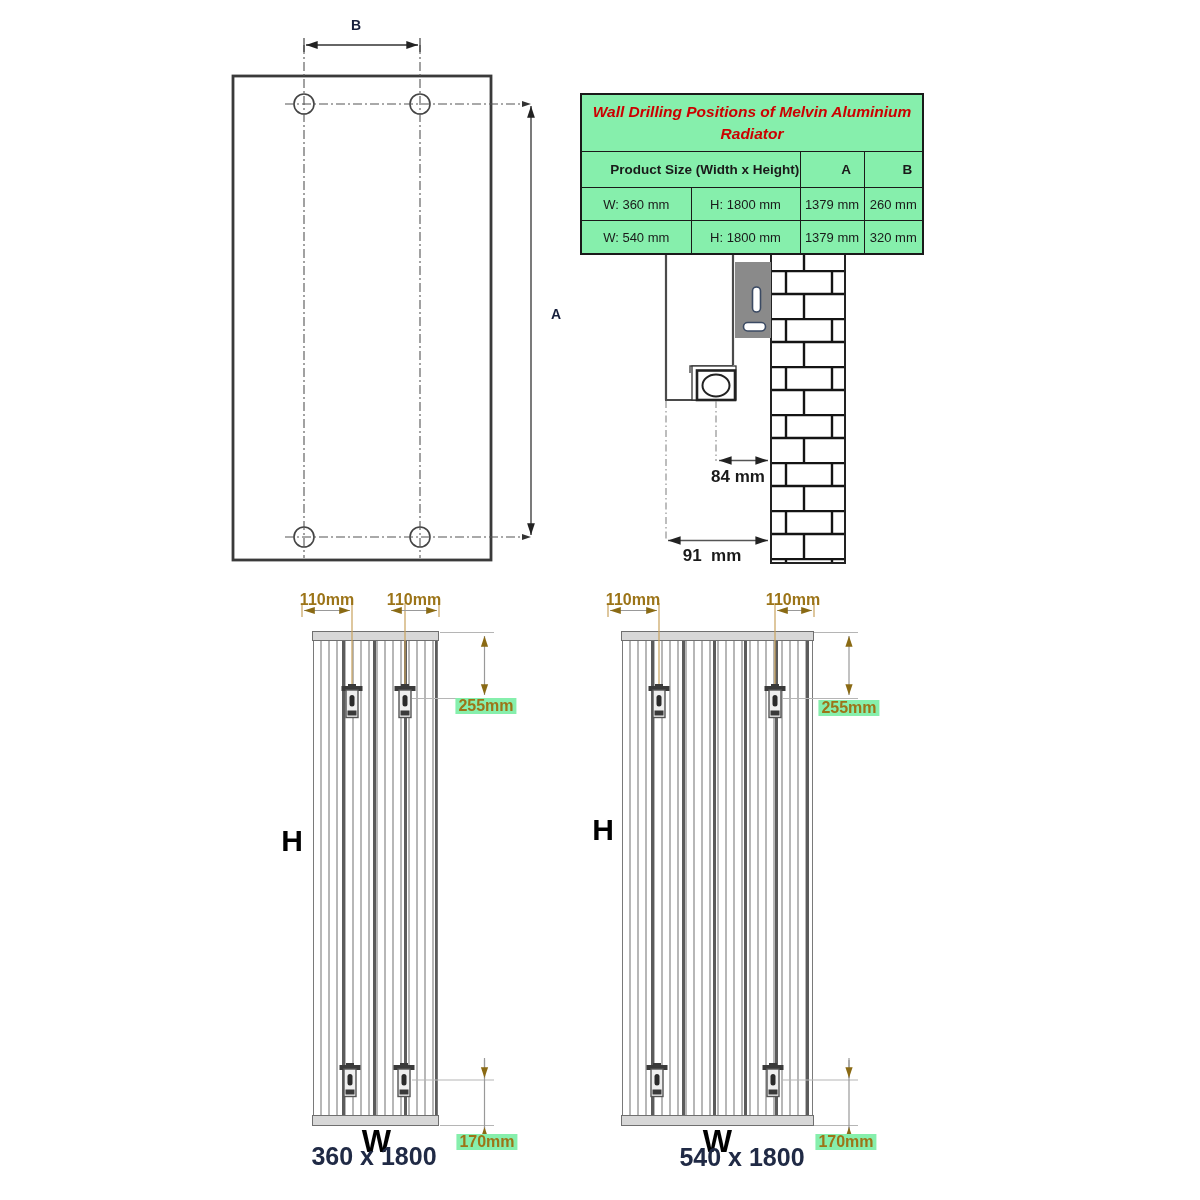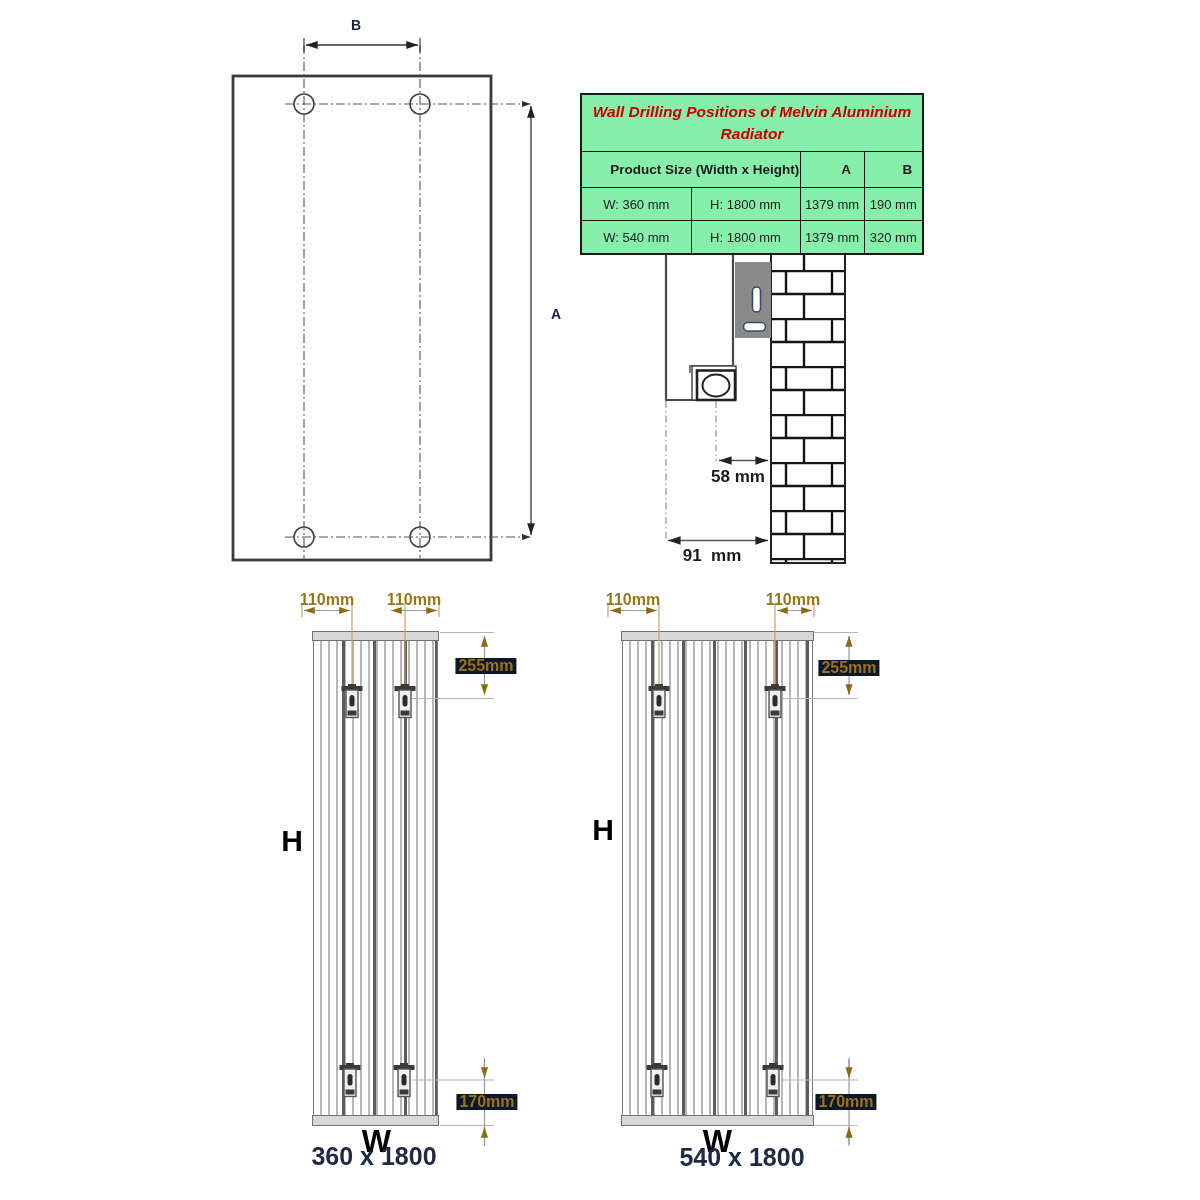--- a/index.html
+++ b/index.html
@@ -8,21 +8,21 @@
     font-family:"Liberation Sans",sans-serif;
   }
   #lineart{position:absolute;left:0;top:0;pointer-events:none;}
   .lbl{position:absolute;transform:translateX(-50%);white-space:pre;line-height:1;}
   .dim-gold{color:#9c7418;font-weight:bold;font-size:16px;text-align:right;}
   .dim-dark{color:#1a1a1a;font-weight:bold;font-size:17px;}
   .dim-ab{color:#17203c;font-weight:bold;font-size:14px;}
   .hw{color:#000;font-weight:bold;font-size:30px;}
   .wlab{color:#000;font-weight:bold;font-size:31px;letter-spacing:1px;}
   .caption{color:#202a45;font-weight:bold;font-size:25px;}
-  .bg-white{background:#0f172a;padding:0 3px;}
+  .bg-white{background:#86efac;padding:0 3px;margin-top:40px;}
 
   
   #drill-table{
     position:absolute;left:580px;top:45px;width:342px;border-collapse:collapse;
     table-layout:fixed;background:#86efac;margin-top:48px;
   }
   #drill-table td{border:1.6px solid #1a1a1a;text-align:center;vertical-align:middle;
     padding:0;color:#1a1a1a;}
   #drill-table .t-title{height:52px;color:#cc0000;font-weight:bold;font-style:italic;
     font-size:15.5px;padding:2px 10px;line-height:1.45;}
@@ -166,35 +166,35 @@
     </tr>
     <tr>
       <td class="t-head" colspan="2">Product Size (Width x Height)</td>
       <td class="t-head">A</td>
       <td class="t-head">B</td>
     </tr>
     <tr>
       <td class="t-cell">W: 360 mm</td>
       <td class="t-cell">H: 1800 mm</td>
       <td class="t-cell">1379 mm</td>
-      <td class="t-cell">190 mm</td>
+      <td class="t-cell">260 mm</td>
     </tr>
     <tr>
       <td class="t-cell">W: 540 mm</td>
       <td class="t-cell">H: 1800 mm</td>
       <td class="t-cell">1379 mm</td>
       <td class="t-cell">320 mm</td>
     </tr>
   </tbody>
     </table>
 
   <div class="lbl dim-ab" style="left:356px;top:18px;">B</div>
   <div class="lbl dim-ab" style="left:556px;top:307px;">A</div>
 
-  <div class="lbl dim-dark" style="left:738px;top:468px;">58 mm</div>
+  <div class="lbl dim-dark" style="left:738px;top:468px;">84 mm</div>
   <div class="lbl dim-dark" style="left:712px;top:547px;">91  mm</div>
 
   <div class="lbl dim-gold" style="left:327px;top:592px;">110mm</div>
   <div class="lbl dim-gold" style="left:414px;top:592px;">110mm</div>
   <div class="lbl dim-gold bg-white" style="left:486px;top:658px;">255mm</div>
   <div class="lbl dim-gold bg-white" style="left:487px;top:1094px;">170mm</div>
   <div class="lbl hw" style="left:292px;top:826px;">H</div>
   <div class="lbl wlab" style="left:377px;top:1126px;">W</div>
   <div class="lbl caption" style="left:374px;top:1144px;">360 x 1800</div>
 

